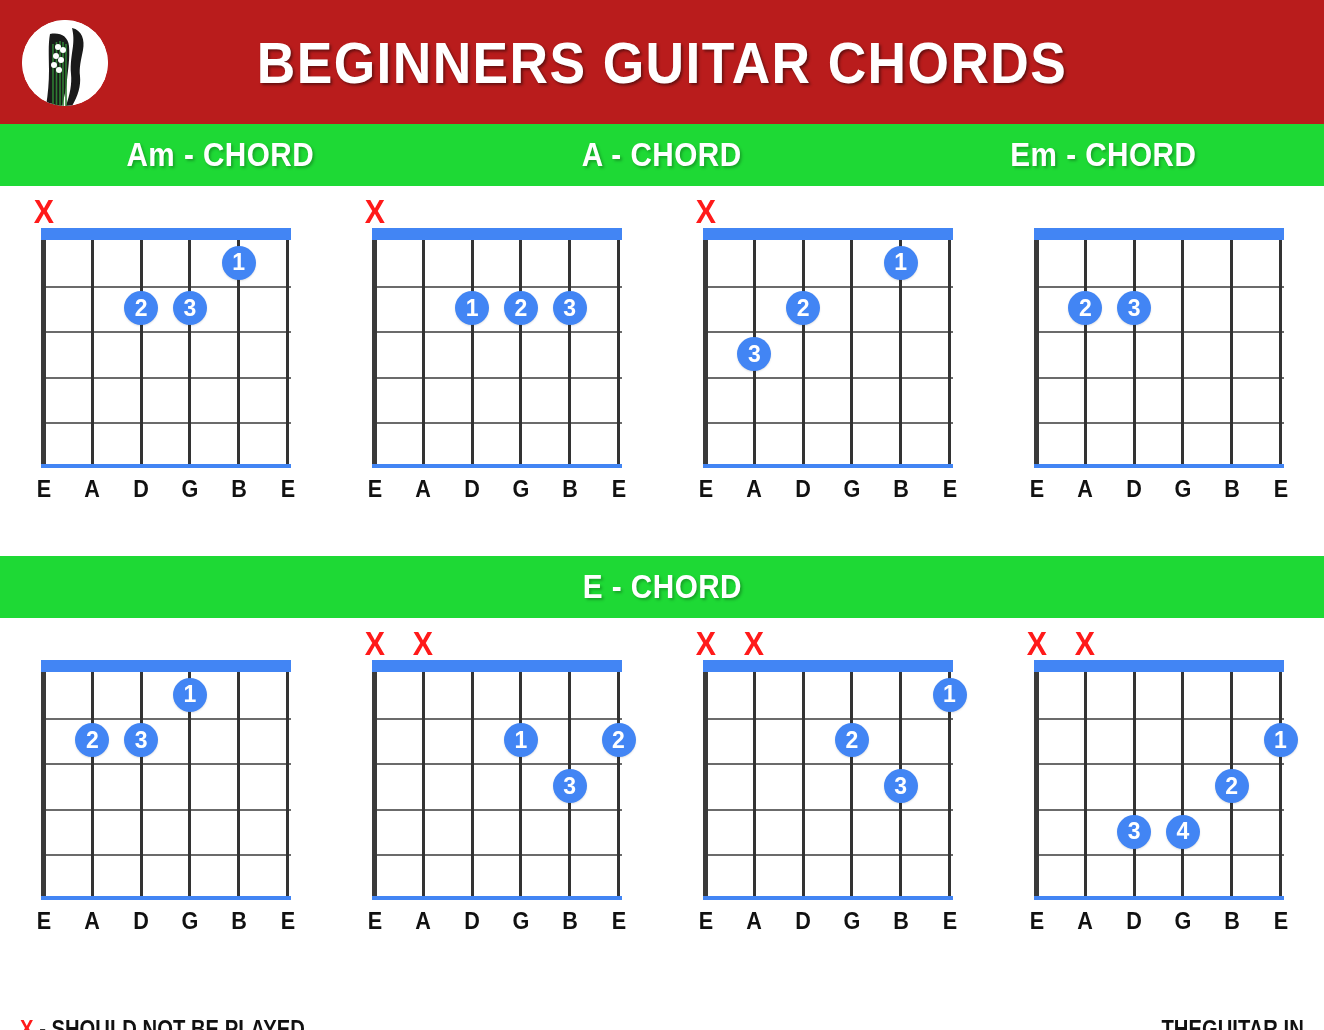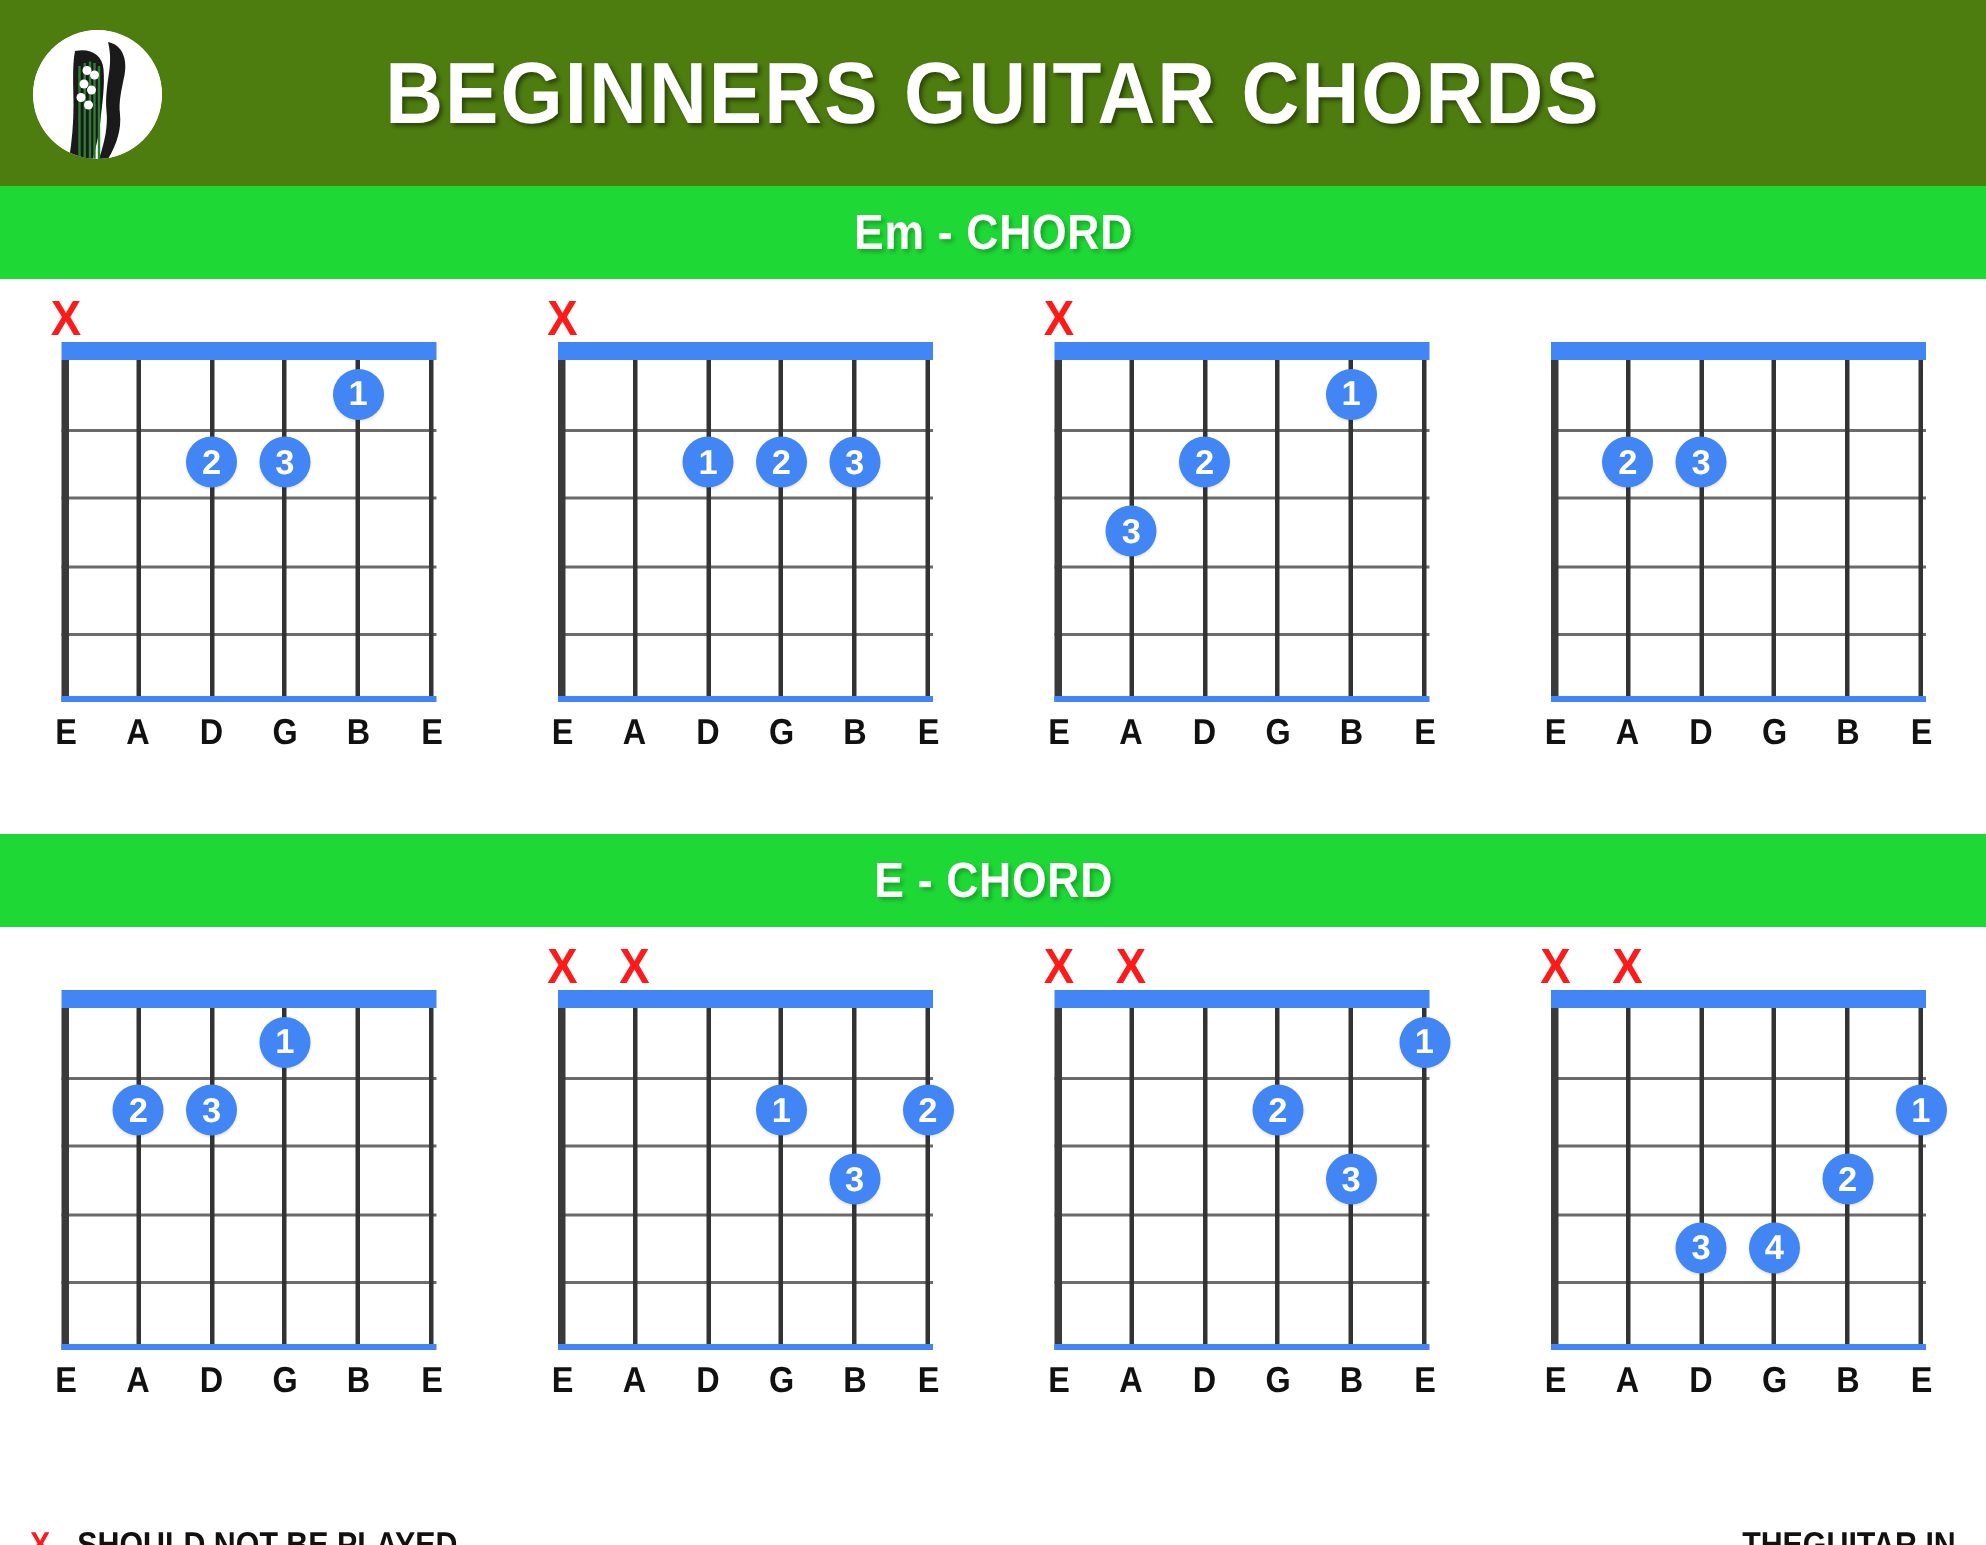--- a/index.html
+++ b/index.html
@@ -10,21 +10,21 @@
     background: #ffffff;
     font-family: "Liberation Sans", sans-serif;
     overflow: hidden;
   }
 
   
   .header {
     position: relative;
     width: 1324px;
     height: 124px;
-    background: #4d7c0f;
+    background: #b91c1c;
     display: flex;
     align-items: center;
   }
   .logo {
     position: absolute;
     left: 22px;
     top: 20px;
     width: 86px;
     height: 86px;
     border-radius: 50%;
@@ -240,20 +240,26 @@
         <circle cx="39" cy="40" r="3"></circle>
         <circle cx="37" cy="50" r="3"></circle>
       </g>
     </svg>
   </div>
   <div class="main-title">BEGINNERS GUITAR CHORDS</div>
 </div>
 
 <div class="band">
   <div class="band-cell">
+      <span class="band-label">Am - CHORD</span>
+    </div>
+  <div class="band-cell">
+      <span class="band-label">A - CHORD</span>
+    </div>
+  <div class="band-cell">
       <span class="band-label">Em - CHORD</span>
     </div>
 </div>
 
 <div class="chord-row">
     <div class="chord-cell">
       <div class="mute-row">
         <span class="mute-x" style="left: 3px;">X</span>
       </div>
       <div class="board">

